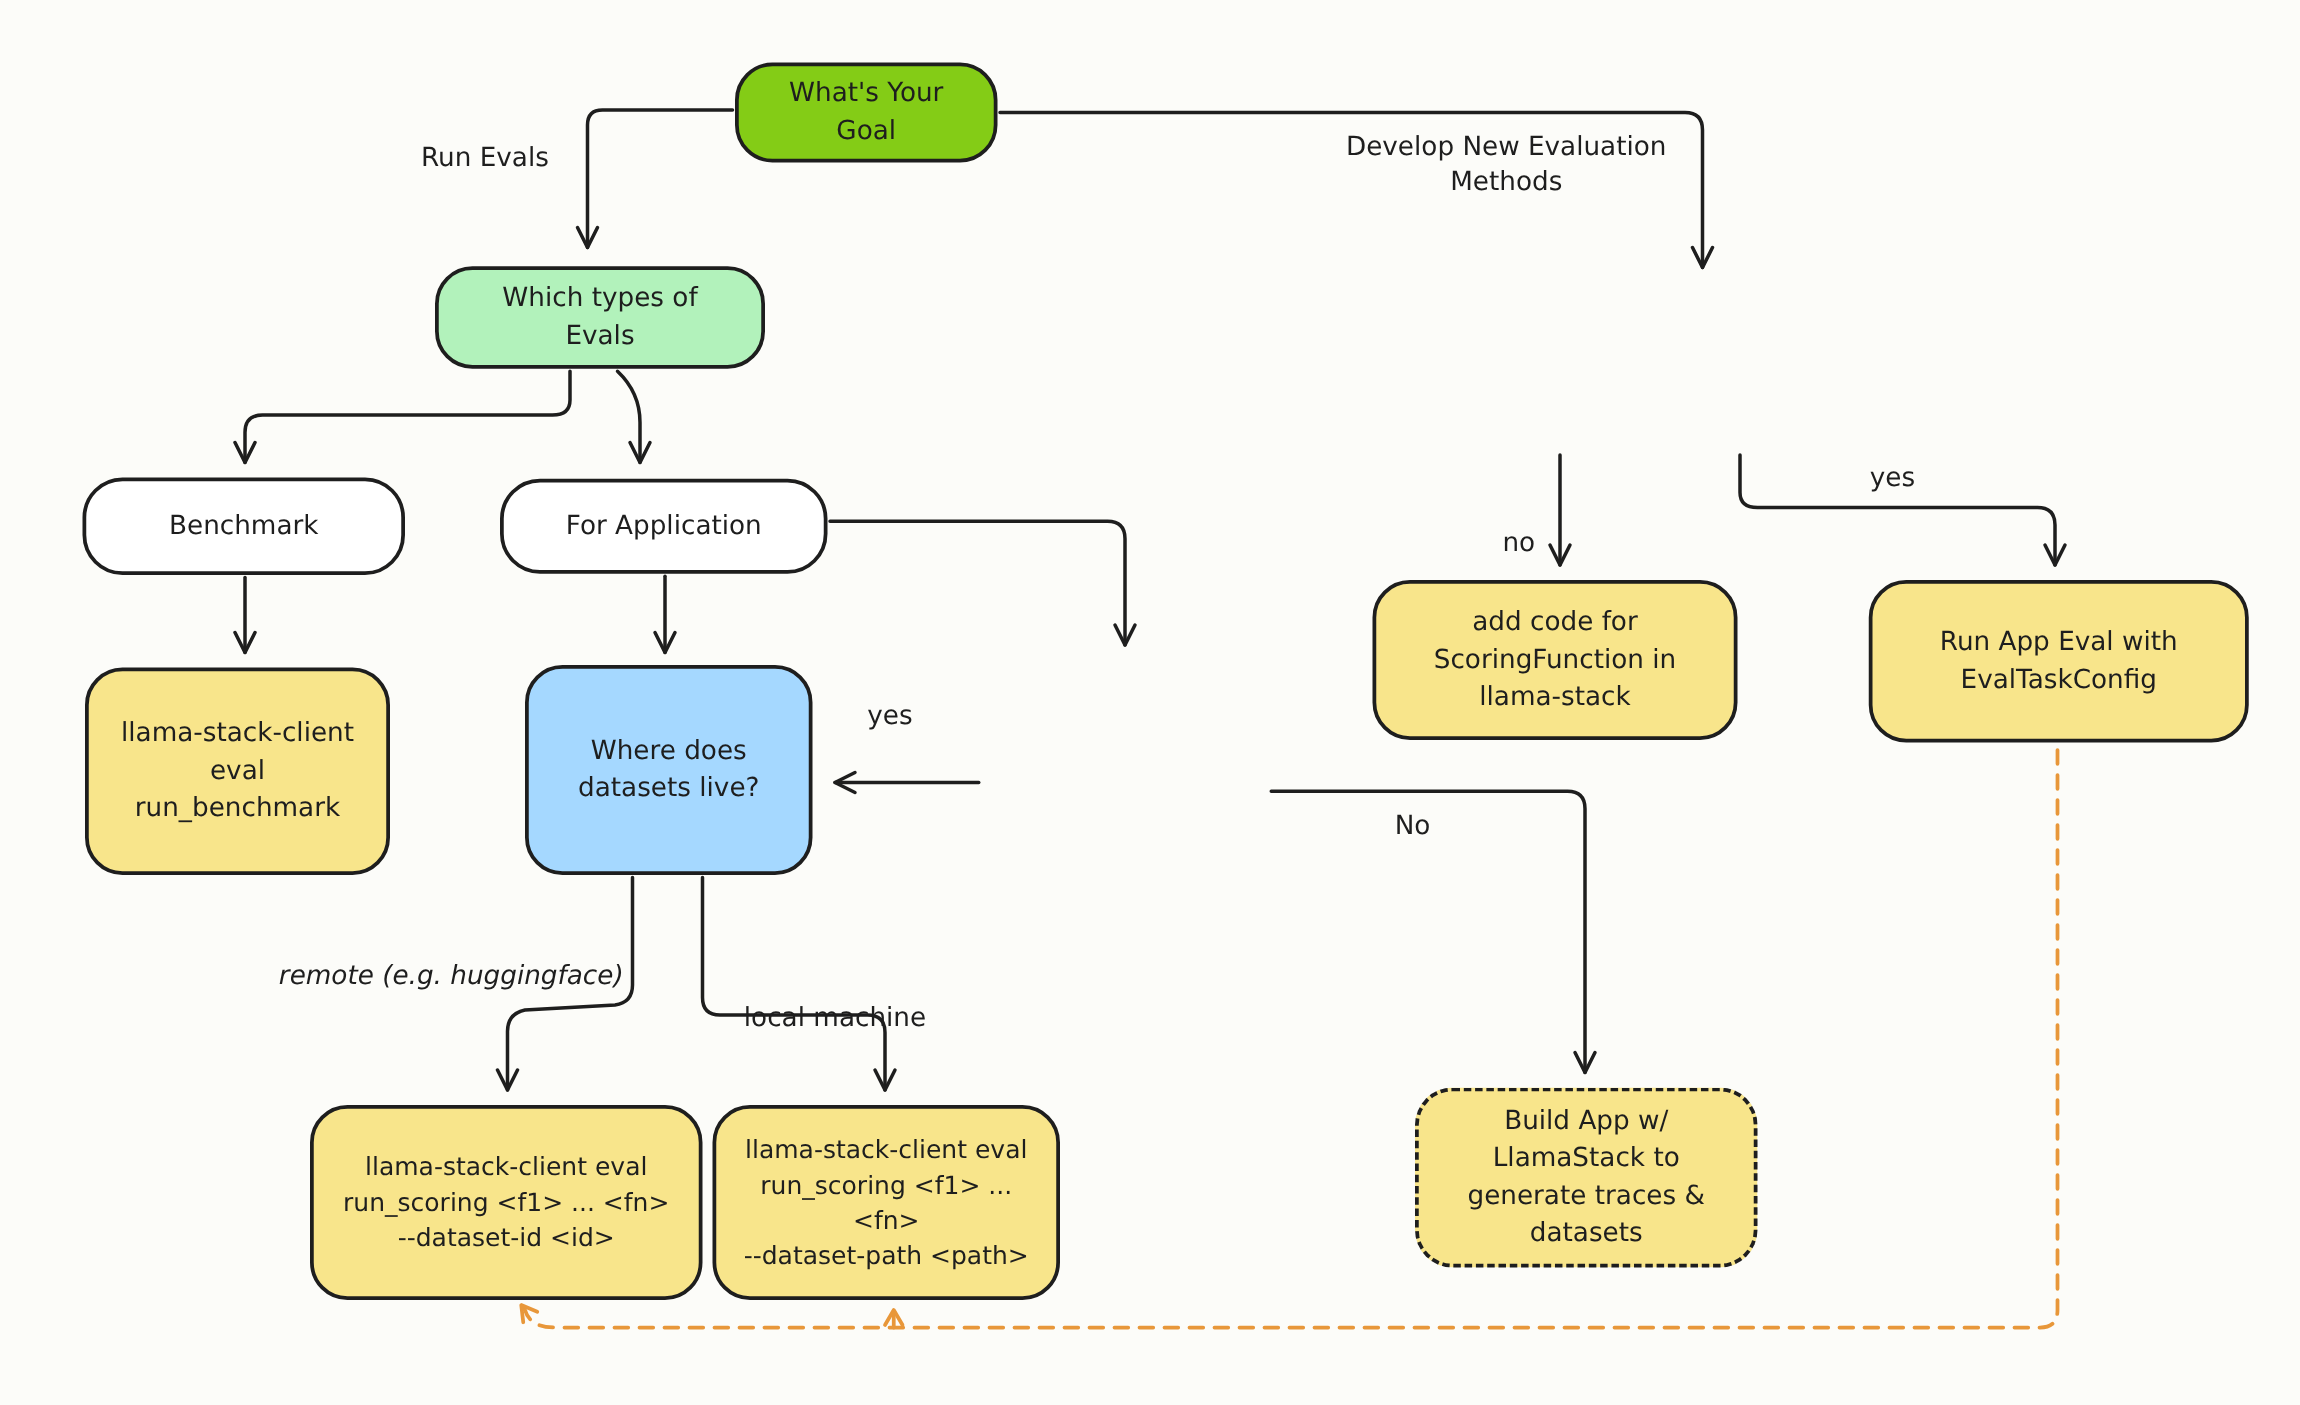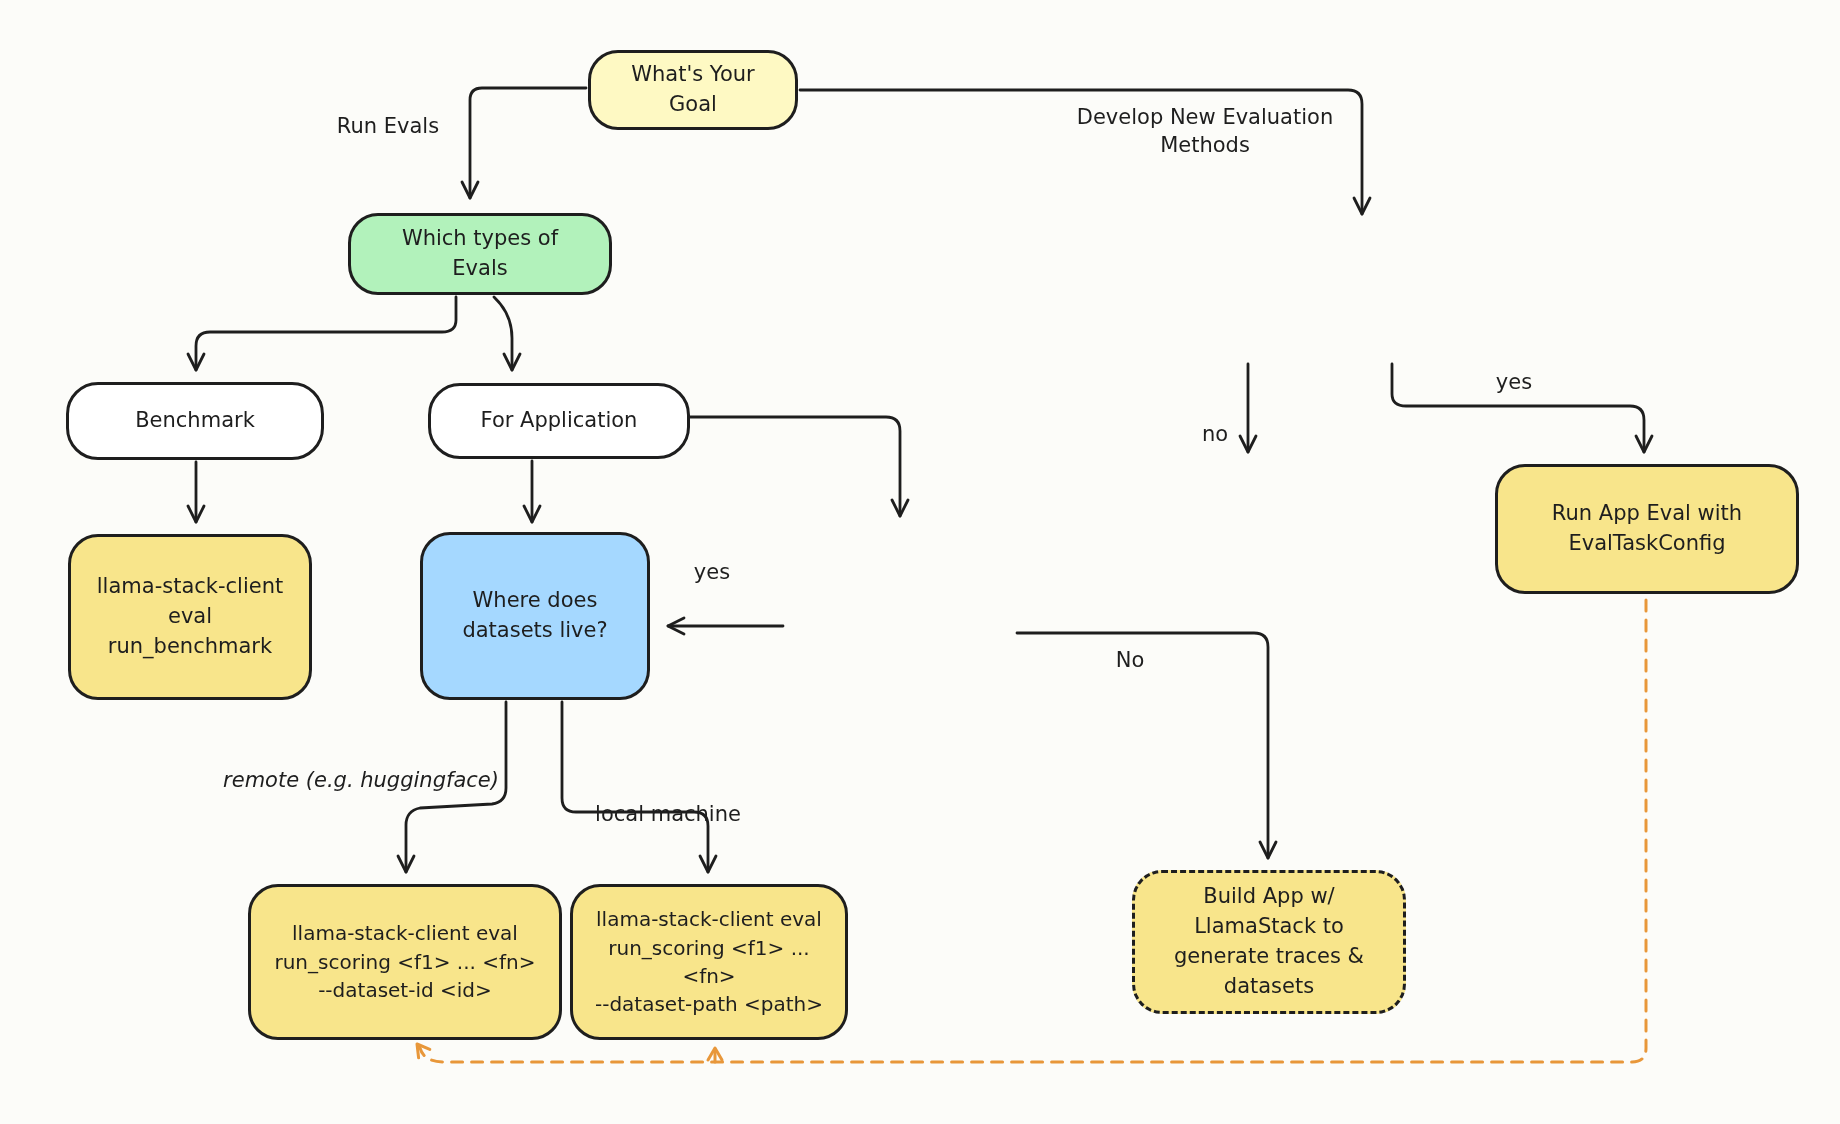--- a/index.html
+++ b/index.html
@@ -77,38 +77,41 @@
       <path d="M506,702 L506,788 Q506,802 492,804 L420,808 Q406,811 406,825 L406,872" marker-end="url(#ah)"></path>
       <path d="M562,702 L562,798 Q562,812 576,812 L694,812 Q708,812 708,826 L708,872" marker-end="url(#ah)"></path>
     </g>
 
     <g fill="none" stroke="#e8973a" stroke-width="3" stroke-linecap="round" stroke-dasharray="11 9">
       <path d="M1646,600 L1646,1048 Q1646,1062 1632,1062 L444,1062 Q424,1062 420,1048 L417,1044" marker-end="url(#aho)"></path>
       <path d="M715,1062 L715,1048" marker-end="url(#aho)"></path>
     </g>
   </svg>
 
-  <div class="node" style="left: 588px; top: 50px; width: 210px; height: 80px; background-color: #fef9c3; text-align: center;">What's Your
+  <div class="node" style="left: 588px; top: 50px; width: 210px; height: 80px; background-color: #84cc16; text-align: center;">What's Your
 Goal</div>
 
   <div class="node" style="left: 348px; top: 213px; width: 264px; height: 82px; background-color: rgb(178, 242, 187);">Which types of
 Evals</div>
 
 
   <div class="node small-radius" style="left: 66px; top: 382px; width: 258px; height: 78px; background-color: rgb(255, 255, 255);">Benchmark</div>
 
-  <div class="node small-radius" style="left: 400px; top: 383px; width: 262px; height: 76px; background-color: rgb(255, 255, 255); margin-left: 28px;">For Application</div>
+  <div class="node small-radius" style="left: 400px; top: 383px; width: 262px; height: 76px; background-color: rgb(255, 255, 255);">For Application</div>
 
   <div class="node" style="left: 68px; top: 534px; width: 244px; height: 166px; background-color: rgb(248, 229, 139);">llama-stack-client
 eval run_benchmark</div>
 
   <div class="node" style="left: 420px; top: 532px; width: 230px; height: 168px; background-color: rgb(165, 216, 255);">Where does
 datasets live?</div>
 
 
+  <div class="node" style="left: 1098px; top: 464px; width: 292px; height: 128px; background-color: rgb(248, 229, 139);">add code for
+ScoringFunction in
+llama-stack</div>
 
   <div class="node" style="left: 1495px; top: 464px; width: 304px; height: 130px; background-color: rgb(248, 229, 139);">Run App Eval with
 EvalTaskConfig</div>
 
   <div class="node cmd" style="left: 248px; top: 884px; width: 314px; height: 156px; background-color: rgb(248, 229, 139);">llama-stack-client eval
 run_scoring &lt;f1&gt; ... &lt;fn&gt;
 --dataset-id &lt;id&gt;</div>
 
   <div class="node cmd" style="left: 570px; top: 884px; width: 278px; height: 156px; background-color: rgb(248, 229, 139);">llama-stack-client eval
 run_scoring &lt;f1&gt; ... &lt;fn&gt;

